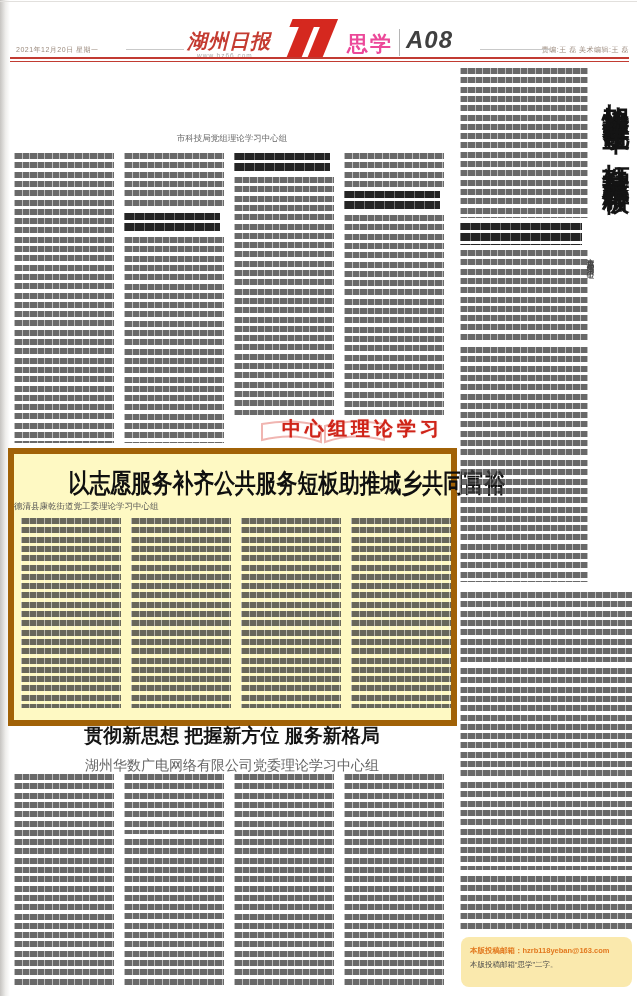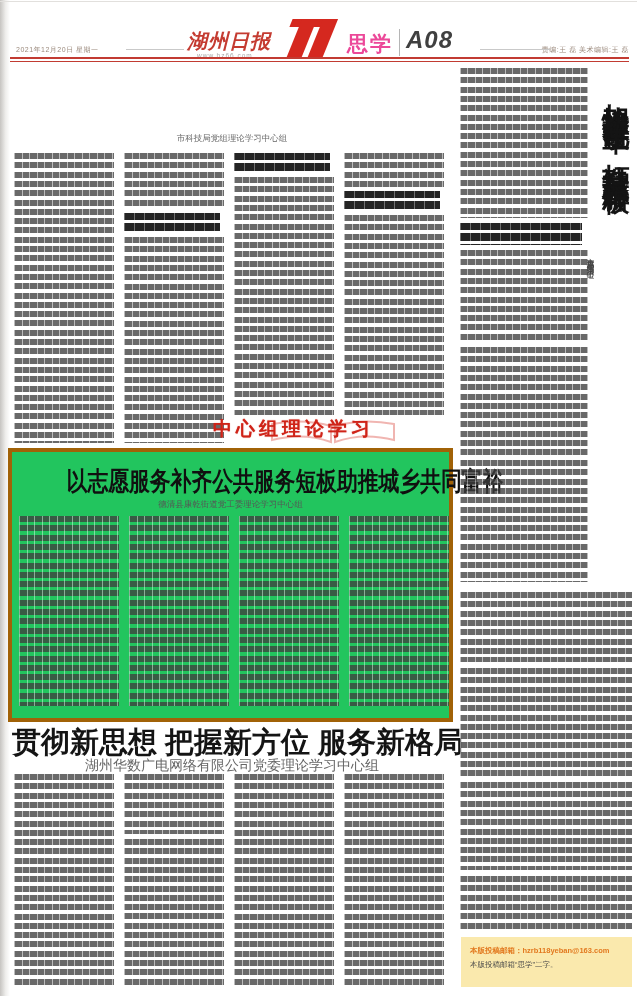--- a/index.html
+++ b/index.html
@@ -40,46 +40,46 @@
         repeating-linear-gradient(180deg, #3f3f3f 0 6px, transparent 6px 9.3px);
        opacity:.78;}
   .sub{background-image:
         repeating-linear-gradient(90deg, rgba(255,255,255,.35) 0 1px, transparent 1px 10px),
         repeating-linear-gradient(180deg, #131313 0 7.5px, transparent 7.5px 10.5px);
        opacity:.92;}
   .abs{position:absolute;}
   .stack{position:absolute;display:flex;flex-direction:column;}
 
   
-  .banner{position:absolute;left:213px;top:416px;width:240px;height:30px;text-align:left;}
+  .banner{position:absolute;left:203px;top:416px;width:240px;height:30px;text-align:right;}
   .banner svg{position:absolute;left:45px;top:2px;opacity:.55;}
   .banner span{position:relative;font-size:19px;font-weight:bold;color:#cf2318;letter-spacing:4px;
                text-shadow:0 0 1px rgba(207,35,24,.6);}
 
   
-  .fbox{position:absolute;left:8px;top:448px;width:437px;height:266px;border:4px solid #a16207;background:#22c55e;}
+  .fbox{position:absolute;left:8px;top:448px;width:437px;height:266px;border:6px solid #a16207;background:#fef9c3;}
   .fh{position:absolute;left:0;right:0;top:12px;text-align:center;font-size:26px;font-weight:bold;
       color:#101010;white-space:nowrap;}
   .fh span{display:inline-block;transform:scaleX(.8);transform-origin:center;}
-  .fby{position:absolute;left:0;right:0;top:47px;text-align:center;font-size:8.5px;color:#555;}
+  .fby{position:absolute;left:0;right:0;top:47px;text-align:left;font-size:8.5px;color:#555;}
 
   
-  .h-bot{position:absolute;left:12px;top:723px;width:440px;text-align:center;font-size:29px;
+  .h-bot{position:absolute;left:12px;top:723px;width:440px;text-align:center;font-size:19px;
          font-weight:bold;color:#141414;white-space:nowrap;}
   .by-bot{position:absolute;left:12px;top:757px;width:440px;text-align:center;font-size:14px;color:#666;}
 
   
   .vhead{position:absolute;top:82px;left:598px;height:515px;writing-mode:vertical-rl;
          text-orientation:upright;font-size:27px;font-weight:bold;color:#141414;letter-spacing:3px;white-space:nowrap;}
   .vby{position:absolute;top:252px;left:585px;writing-mode:vertical-rl;text-orientation:upright;
        font-size:7.5px;color:#444;letter-spacing:1px;white-space:nowrap;}
 
   
   .cbox{position:absolute;left:461px;top:937px;width:171px;height:50px;background:#fae9ad;
-        padding:7px 9px;box-sizing:border-box;font-size:7.5px;line-height:1.9;}
+        padding:7px 9px;box-sizing:border-box;font-size:7.5px;line-height:1.9;border-radius:8px;}
   .cbox .l1{color:#e2791f;font-weight:bold;}
   .cbox .l2{color:#4a4a4a;}
 </style>
 </head>
 <body>
 
 <div class="sheet">
   <div class="edge"></div>
   <div class="topline"></div>
 

